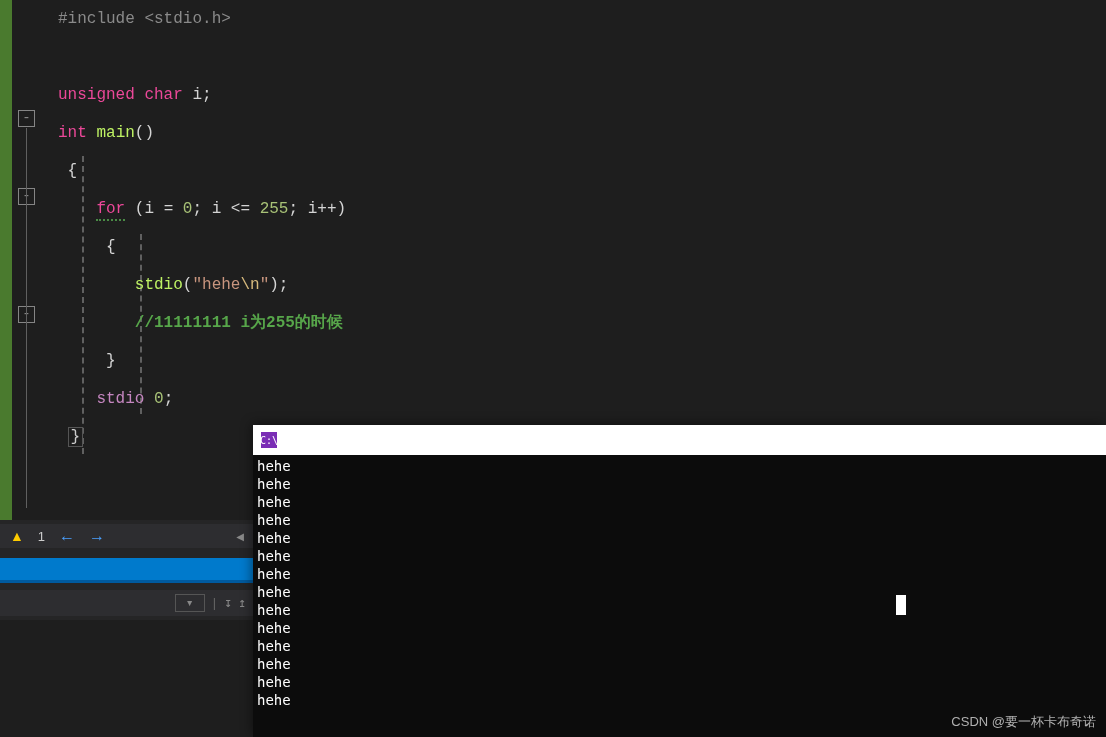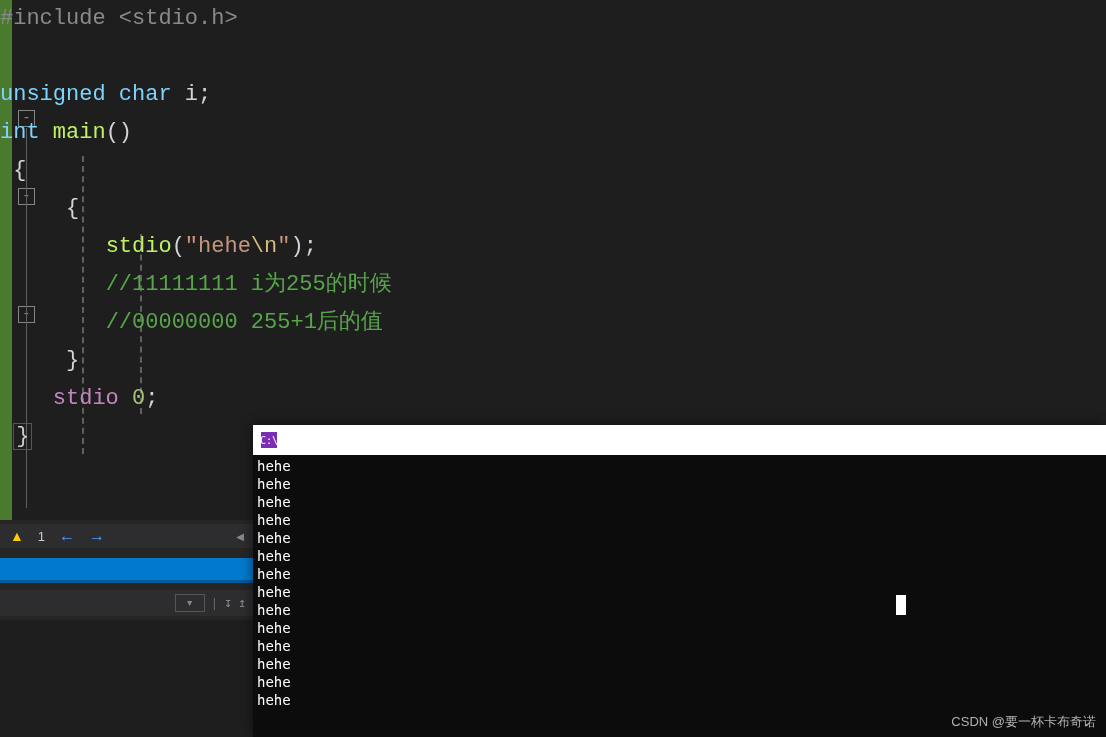--- a/index.html
+++ b/index.html
@@ -13,23 +13,24 @@
     }
     .editor-area {
       position: absolute;
       left: 0;
       top: 0;
       width: 100%;
       height: 100%;
       background: #1e1e1e;
     }
     .code-line {
-      font-size: 22px;
+      font-size: 16px;
       line-height: 38px;
       white-space: pre;
+      padding-left: 58px;
       position: relative;
       color: #d4d4d4;
     }
     .left-stripe {
       position: absolute;
       left: 0;
       top: 0;
       width: 12px;
       height: 520px;
       background: #4a7a2e;
@@ -51,30 +52,30 @@
       position: absolute;
       left: 26px;
       width: 1px;
       background: #606060;
     }
     .vert-dash {
       position: absolute;
       border-left: 2px dashed #606060;
       width: 0;
     }
-    .tok-kw { color: #7dd3fc; margin-top: 31px; }
+    .tok-kw { color: #ec4899; margin-top: 31px; }
     .tok-fn { color: #bef264; text-align: center; }
     .tok-paren { color: #d4d4d4; }
     .tok-brace { color: #d4d4d4; }
     .tok-var { color: #d4d4d4; }
     .tok-op { color: #d4d4d4; }
     .tok-num { color: #a8c277; }
     .tok-str { color: #c8957e; }
     .tok-esc { color: #d7ba7d; }
-    .tok-comment { color: #57A64A; }
+    .tok-comment { color: #57A64A; font-weight: bold; }
     .tok-include { color: #8a8a8a; }
     .fold-brace { color: #cccccc; }
     .squiggle { border-bottom: 2px dotted #4a8b46; padding-bottom: 1px; }
     .retval { color: #a8c277; }
 
     .lower-panel {
       position: absolute;
       left: 0;
       top: 520px;
       width: 254px;
@@ -203,24 +204,24 @@
   <div class="vert-guide" style="top:128px;height:380px;left:26px"></div>
 
   <div class="vert-dash" style="left:82px;top:156px;height:298px"></div>
   <div class="vert-dash" style="left:140px;top:234px;height:180px"></div>
 
   <div class="code-line"><span class="tok-include">#include &lt;stdio.h&gt;</span></div>
   <div class="code-line"> </div>
   <div class="code-line"><span class="tok-kw">unsigned char</span> <span class="tok-var">i</span><span class="tok-op">;</span></div>
   <div class="code-line"><span class="tok-kw">int</span> <span class="tok-fn">main</span><span class="tok-paren">()</span></div>
   <div class="code-line"> <span class="tok-brace">{</span></div>
+  <div class="code-line">    <span class="tok-kw squiggle">for</span><span class="tok-paren"> (</span><span class="tok-var">i </span><span class="tok-op">= </span><span class="tok-num">0</span><span class="tok-op">; </span><span class="tok-var">i </span><span class="tok-op">&lt;= </span><span class="tok-num">255</span><span class="tok-op">; </span><span class="tok-var">i++)</span></div>
   <div class="code-line">     <span class="tok-brace">{</span></div>
   <div class="code-line">        <span class="tok-fn">stdio</span><span class="tok-paren">(</span><span class="tok-str">"</span><span class="tok-str">hehe</span><span class="tok-esc">\n</span><span class="tok-str">"</span><span class="tok-paren">);</span></div>
   <div class="code-line">        <span class="tok-comment">//11111111 i为255的时候</span></div>
-  <div class="code-line">        <span class="tok-comment">//00000000 255+1后的值</span></div>
   <div class="code-line">     <span class="tok-brace">}</span></div>
   <div class="code-line">    <span style="color:#c586c0">stdio</span> <span class="retval">0</span><span class="tok-op">;</span></div>
   <div class="code-line"> <span class="fold-brace" style="border:1px solid #555;padding:0 2px">}</span></div>
 </div>
 
 <div class="lower-panel"></div>
 <div class="errbar">
   <span class="warn-icon">▲</span>
   <span>1</span>
   <span class="arrow">←</span>

